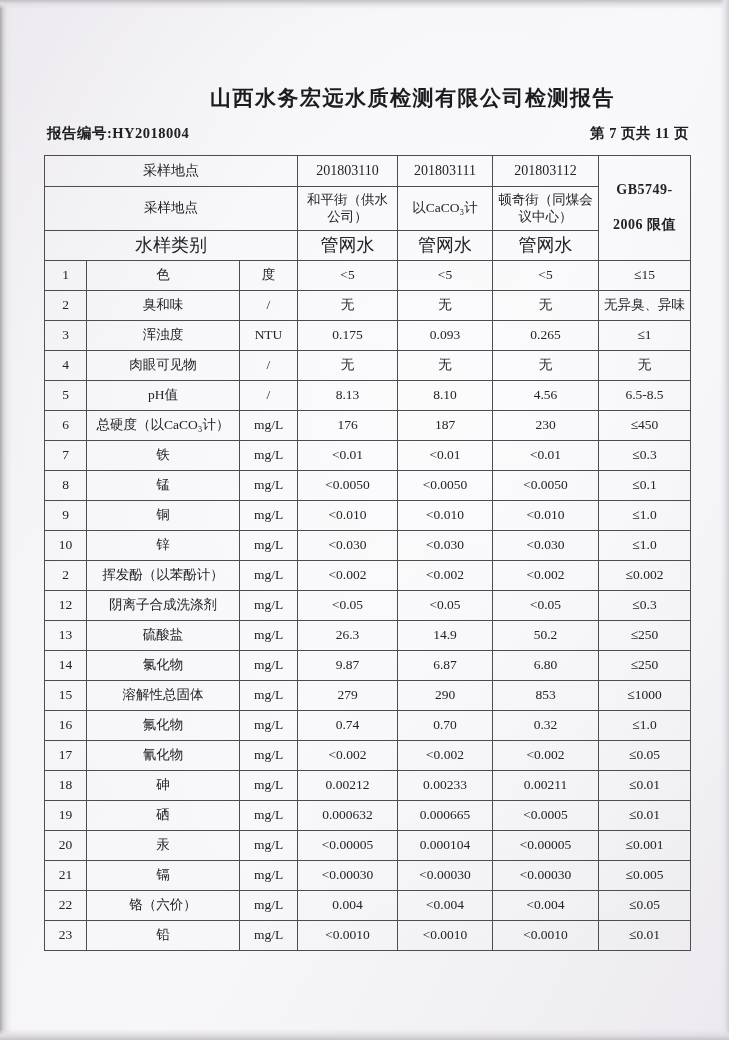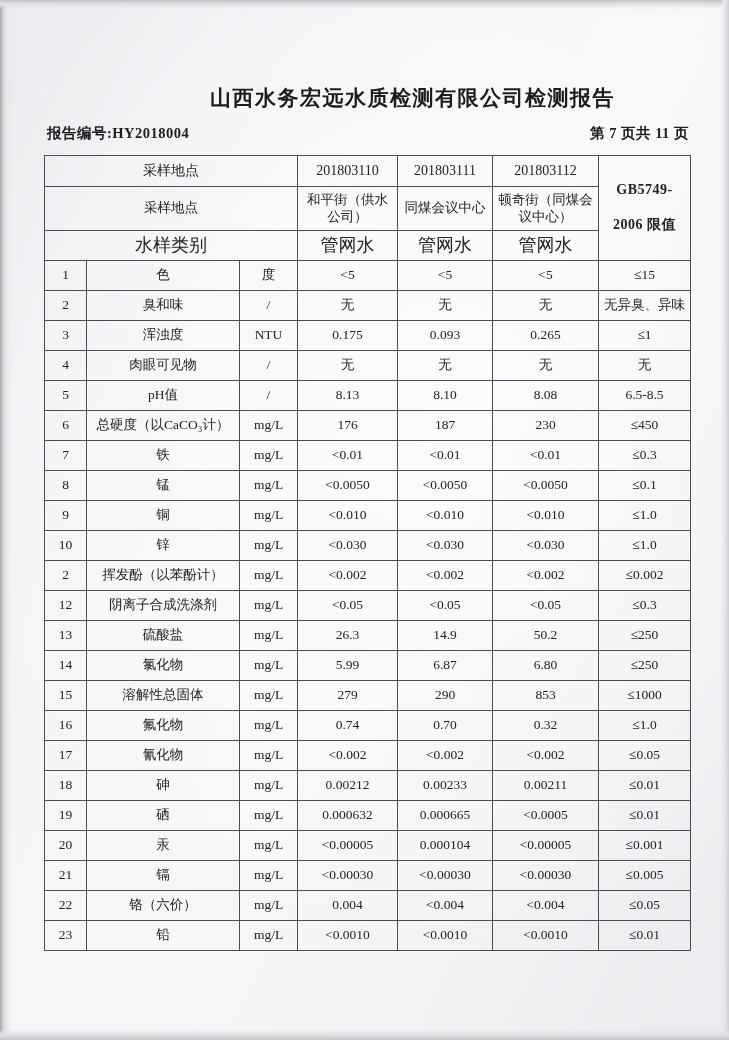--- a/index.html
+++ b/index.html
@@ -111,21 +111,21 @@
         <td>201803112</td>
         <td rowspan="3" class="limit-head">
           <div class="lh-line">GB5749-</div>
           <div class="lh-gap"></div>
           <div class="lh-line">2006 限值</div>
         </td>
       </tr>
       <tr class="h2">
         <td colspan="3">采样地点</td>
         <td>和平街（供水公司）</td>
-        <td>同煤会议中心</td>
+        <td>以CaCO₃计</td>
         <td>顿奇街（同煤会议中心）</td>
       </tr>
       <tr class="h3">
         <td colspan="3">水样类别</td>
         <td>管网水</td>
         <td>管网水</td>
         <td>管网水</td>
       </tr>
     <tr class="body-row">
     <td class="c-no">1</td>
@@ -162,21 +162,21 @@
     <td class="c-val">无</td>
     <td class="c-val">无</td>
     <td class="c-limit">无</td>
   </tr>
         <tr class="body-row">
     <td class="c-no">5</td>
     <td class="c-param">pH值</td>
     <td class="c-unit">/</td>
     <td class="c-val">8.13</td>
     <td class="c-val">8.10</td>
-    <td class="c-val">8.08</td>
+    <td class="c-val">4.56</td>
     <td class="c-limit">6.5-8.5</td>
   </tr>
         <tr class="body-row">
     <td class="c-no">6</td>
     <td class="c-param">总硬度（以CaCO₃计）</td>
     <td class="c-unit">mg/L</td>
     <td class="c-val">176</td>
     <td class="c-val">187</td>
     <td class="c-val">230</td>
     <td class="c-limit">≤450</td>
@@ -241,21 +241,21 @@
     <td class="c-unit">mg/L</td>
     <td class="c-val">26.3</td>
     <td class="c-val">14.9</td>
     <td class="c-val">50.2</td>
     <td class="c-limit">≤250</td>
   </tr>
         <tr class="body-row">
     <td class="c-no">14</td>
     <td class="c-param">氯化物</td>
     <td class="c-unit">mg/L</td>
-    <td class="c-val">5.99</td>
+    <td class="c-val">9.87</td>
     <td class="c-val">6.87</td>
     <td class="c-val">6.80</td>
     <td class="c-limit">≤250</td>
   </tr>
         <tr class="body-row">
     <td class="c-no">15</td>
     <td class="c-param">溶解性总固体</td>
     <td class="c-unit">mg/L</td>
     <td class="c-val">279</td>
     <td class="c-val">290</td>

